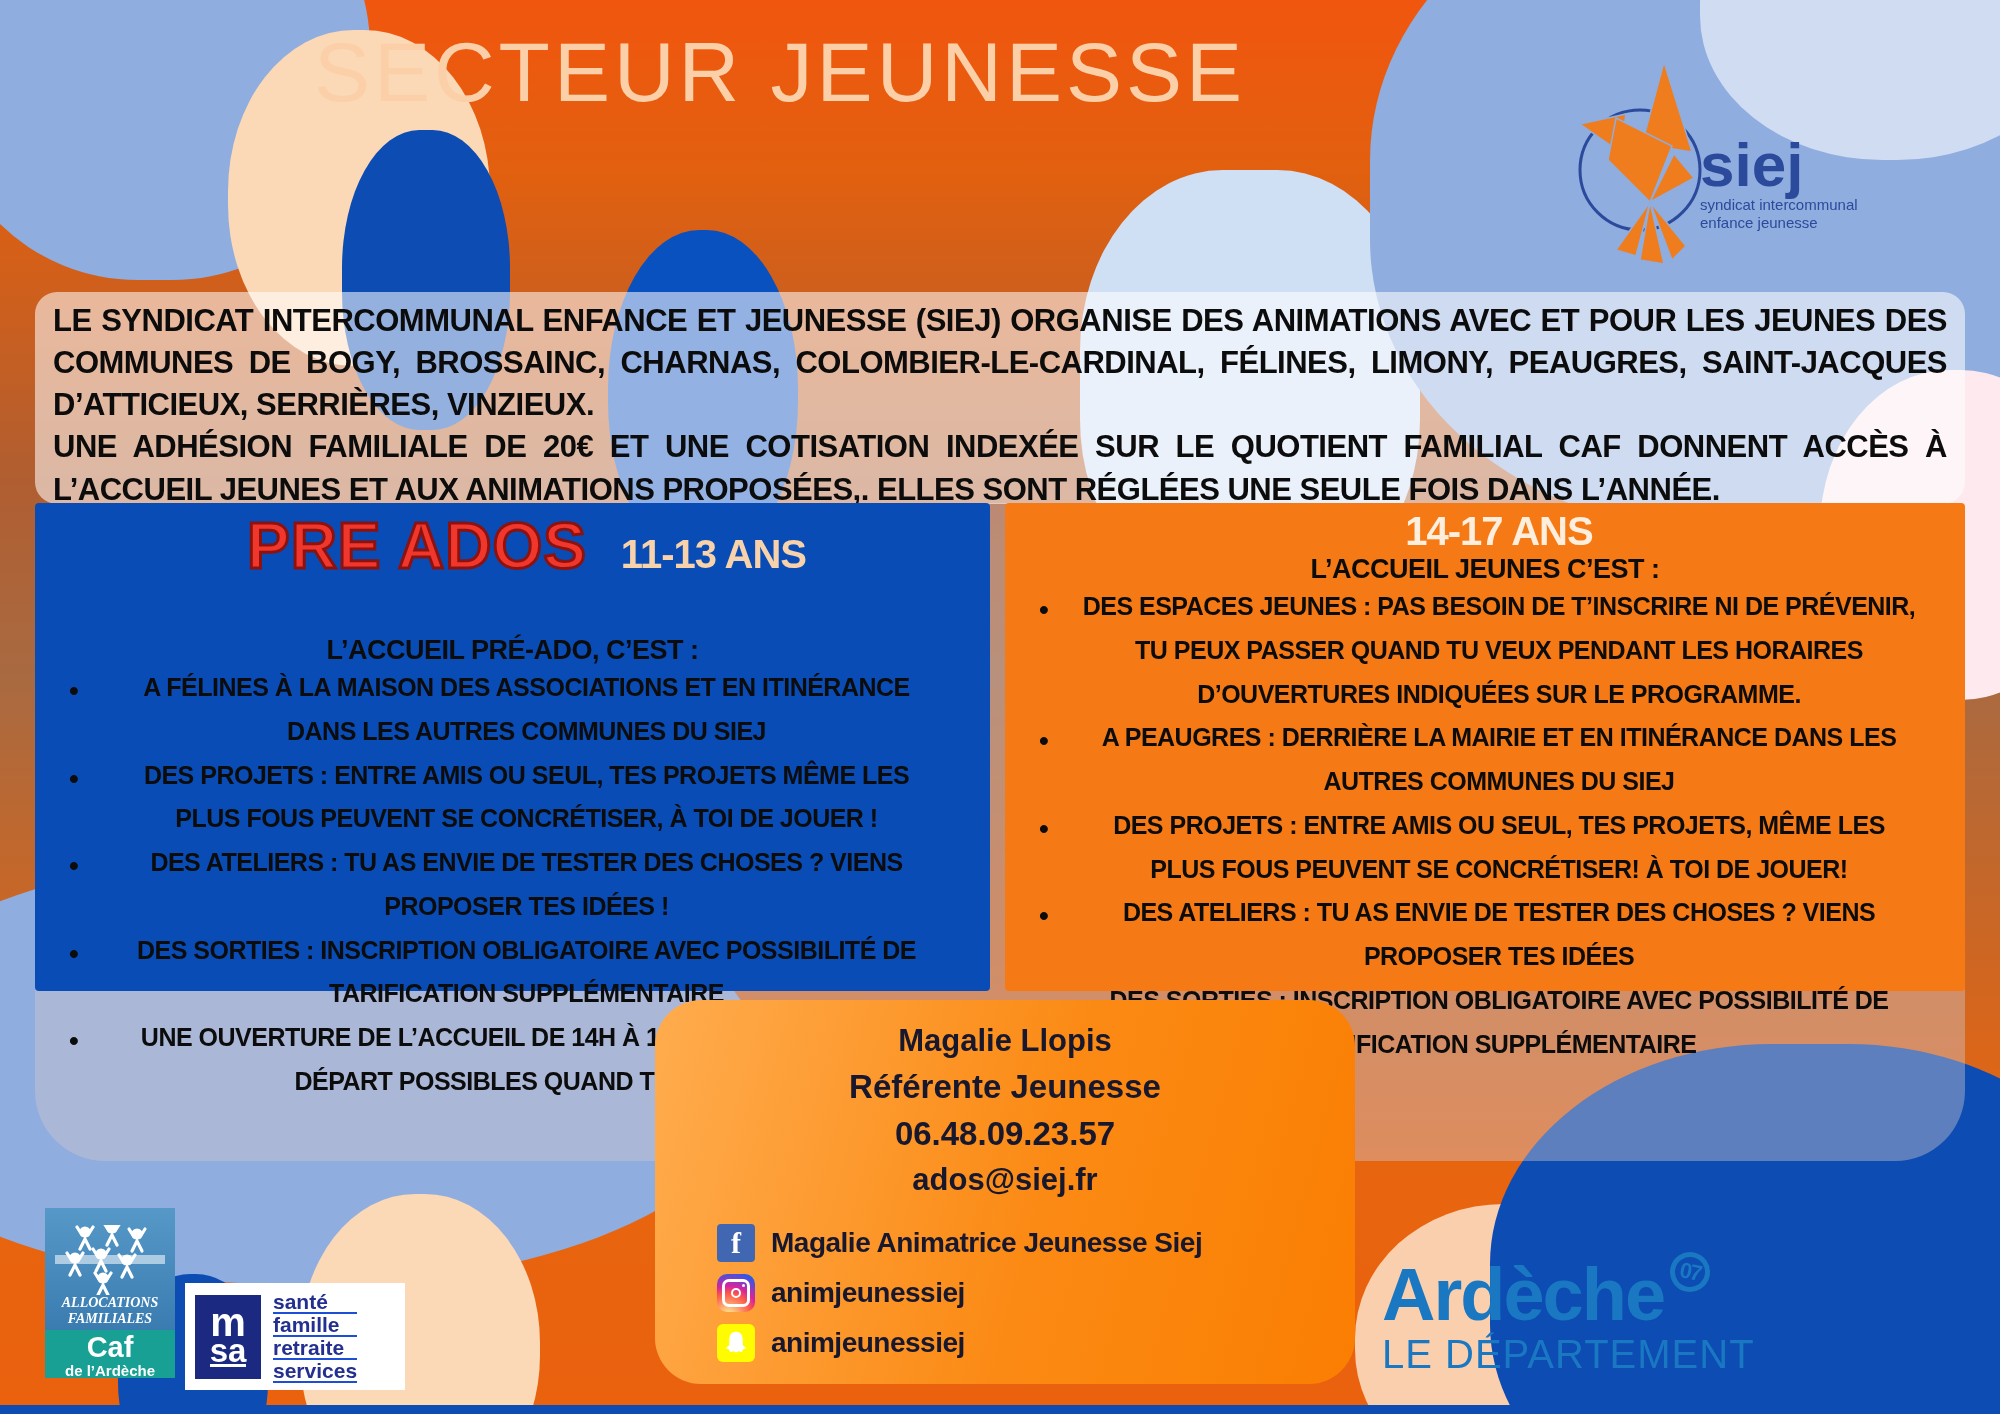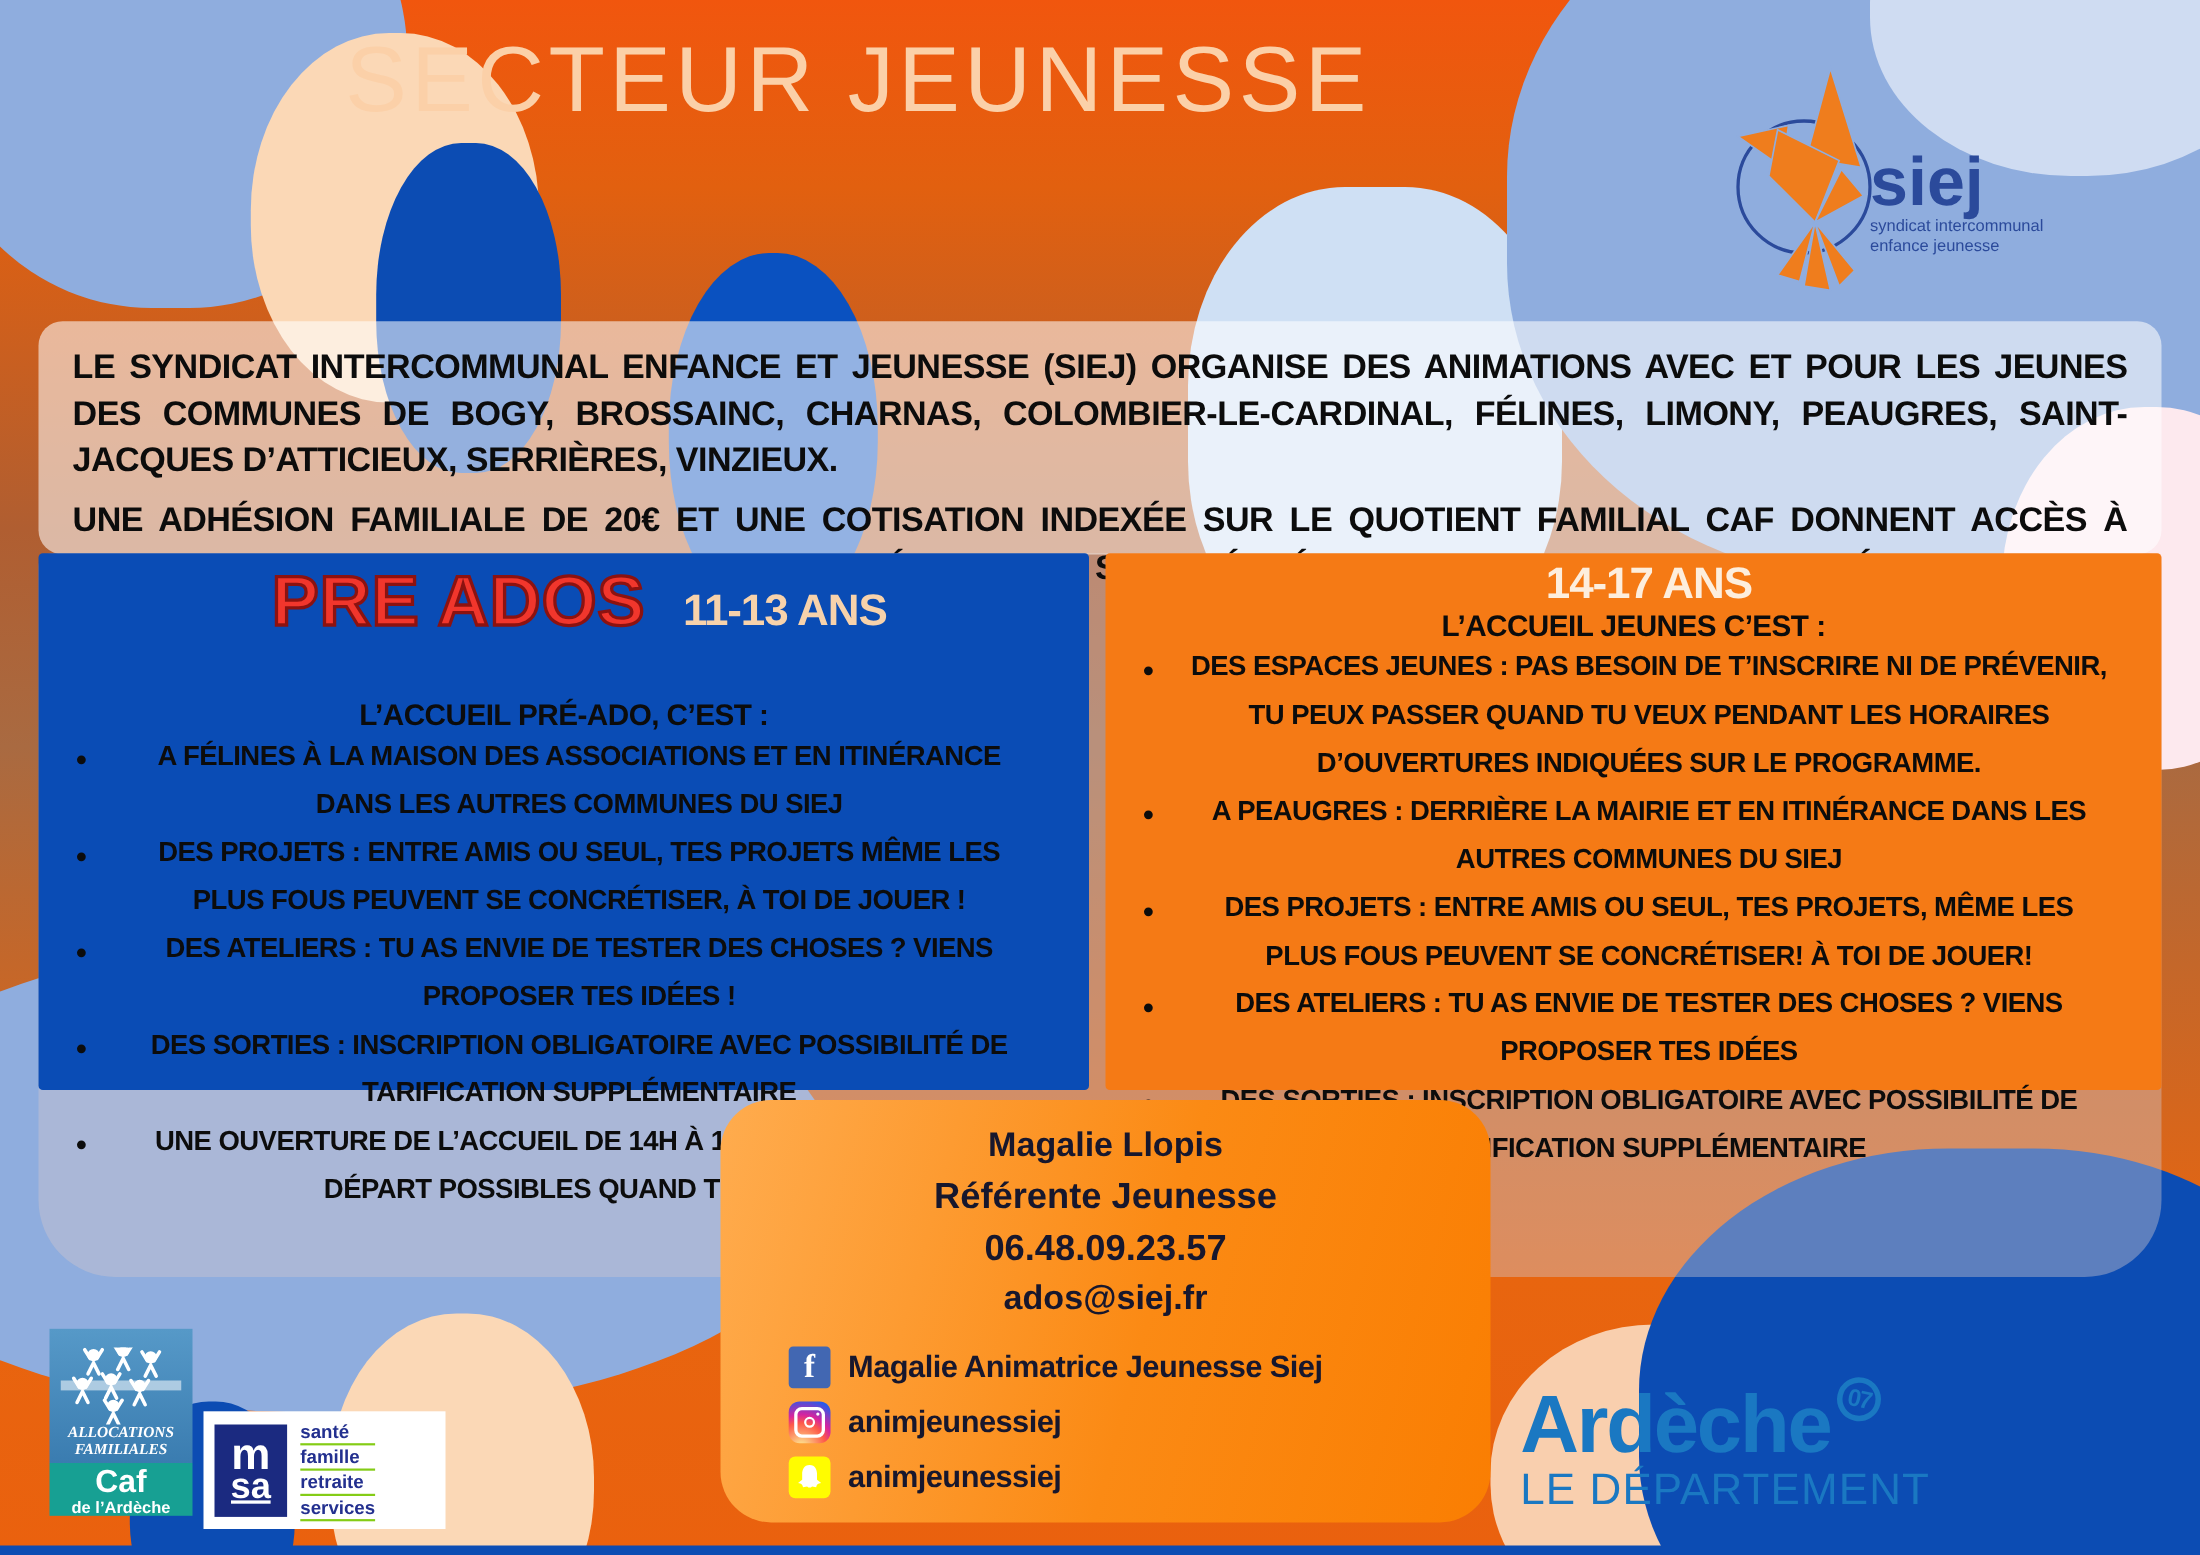--- a/index.html
+++ b/index.html
@@ -28,21 +28,21 @@
   .title{position:absolute;left:300px;top:24px;width:960px;text-align:center;
     font-size:84px;font-weight:400;letter-spacing:4px;color:#fbd0a8;z-index:4;}
 
   
   .siej{position:absolute;right:118px;top:58px;width:330px;height:210px;z-index:4;}
 
   
   .intro{position:absolute;left:35px;top:292px;width:1930px;height:212px;z-index:3;
     background:rgba(255,255,255,0.56);border-radius:22px;box-sizing:border-box;
     padding:8px 18px 6px 18px;}
-  .intro p{margin:13px;color:#0c0c0c;font-weight:bold;font-size:31px;line-height:1.36;
+  .intro p{margin:0;color:#0c0c0c;font-weight:bold;font-size:31px;line-height:1.36;
     letter-spacing:-0.5px;text-align:justify;}
 
   
   .overlay{position:absolute;left:35px;top:503px;width:1930px;height:658px;z-index:2;
     background:rgba(208,198,206,0.42);border-radius:12px 12px 70px 70px;}
 
   
   .box{position:absolute;top:503px;height:488px;z-index:3;box-sizing:border-box;border-radius:4px;}
   .box-blue{left:35px;width:955px;background:#0a4cb5;}
   .box-orange{left:1005px;width:960px;background:#f57a15;}
@@ -90,21 +90,21 @@
   .caf-bot{height:48px;background:#17a093;color:#fff;text-align:center;}
   .caf-name{font-size:29px;font-weight:bold;line-height:1.0;padding-top:3px;}
   .caf-sub{font-size:15px;font-weight:bold;}
   .msa{position:absolute;left:185px;top:1283px;width:220px;height:107px;background:#fff;z-index:3;
     display:flex;align-items:center;gap:12px;box-sizing:border-box;padding:10px;}
   .msa-sq{width:66px;height:84px;background:#1b2a80;color:#fff;display:flex;flex-direction:column;
     align-items:center;justify-content:center;font-weight:bold;line-height:0.8;}
   .msa-sq .m{font-size:40px;}
   .msa-sq .sa{font-size:33px;border-bottom:3px solid #fff;}
   .msa-list{display:flex;flex-direction:column;}
-  .msa-list span{font-size:17px;font-weight:bold;color:#23308f;border-bottom:2px solid #84cc16;line-height:21px;}
+  .msa-list span{font-size:21px;font-weight:bold;color:#23308f;border-bottom:2px solid #1d4ed8;line-height:21px;}
   .ardeche{position:absolute;left:1382px;top:1258px;z-index:3;color:#1a78c2;}
   .ard-name{font-size:74px;font-weight:bold;letter-spacing:-2px;line-height:1.0;position:relative;display:inline-block;}
   .ard-badge{position:absolute;right:-46px;top:-6px;width:40px;height:40px;border:5px solid #1a78c2;
     border-radius:50%;font-size:22px;font-weight:bold;display:flex;align-items:center;justify-content:center;
     transform:rotate(12deg);box-sizing:border-box;}
   .ard-sub{font-size:40px;font-weight:normal;letter-spacing:1px;margin-top:0px;}
 </style>
 </head>
 <body>
 

